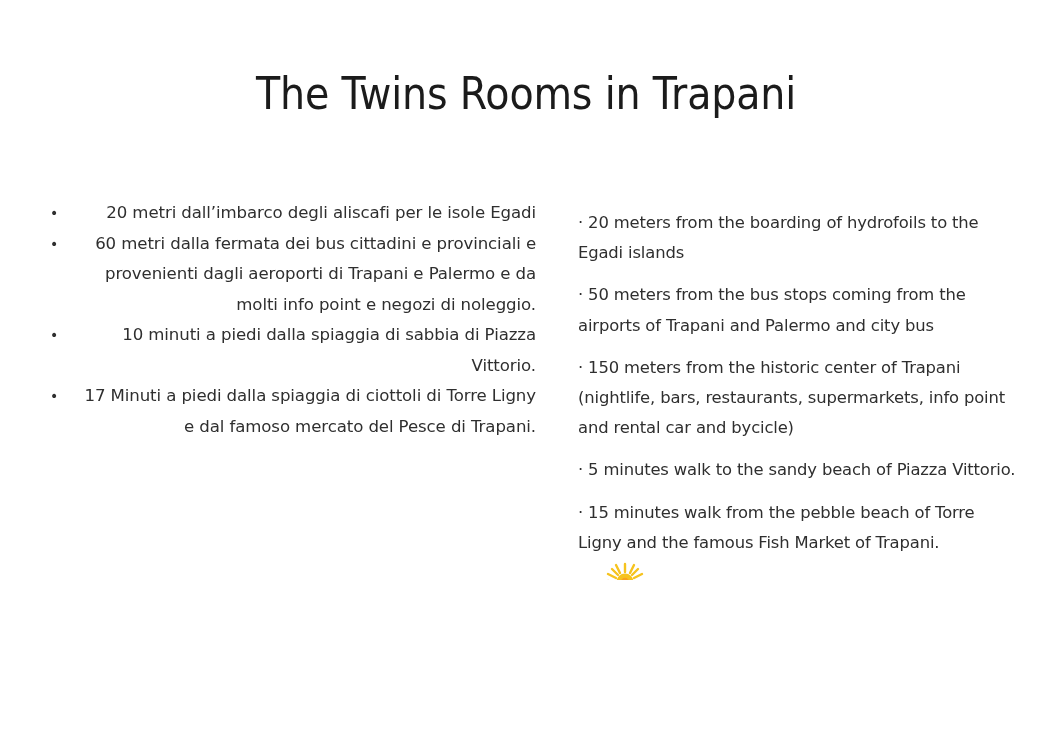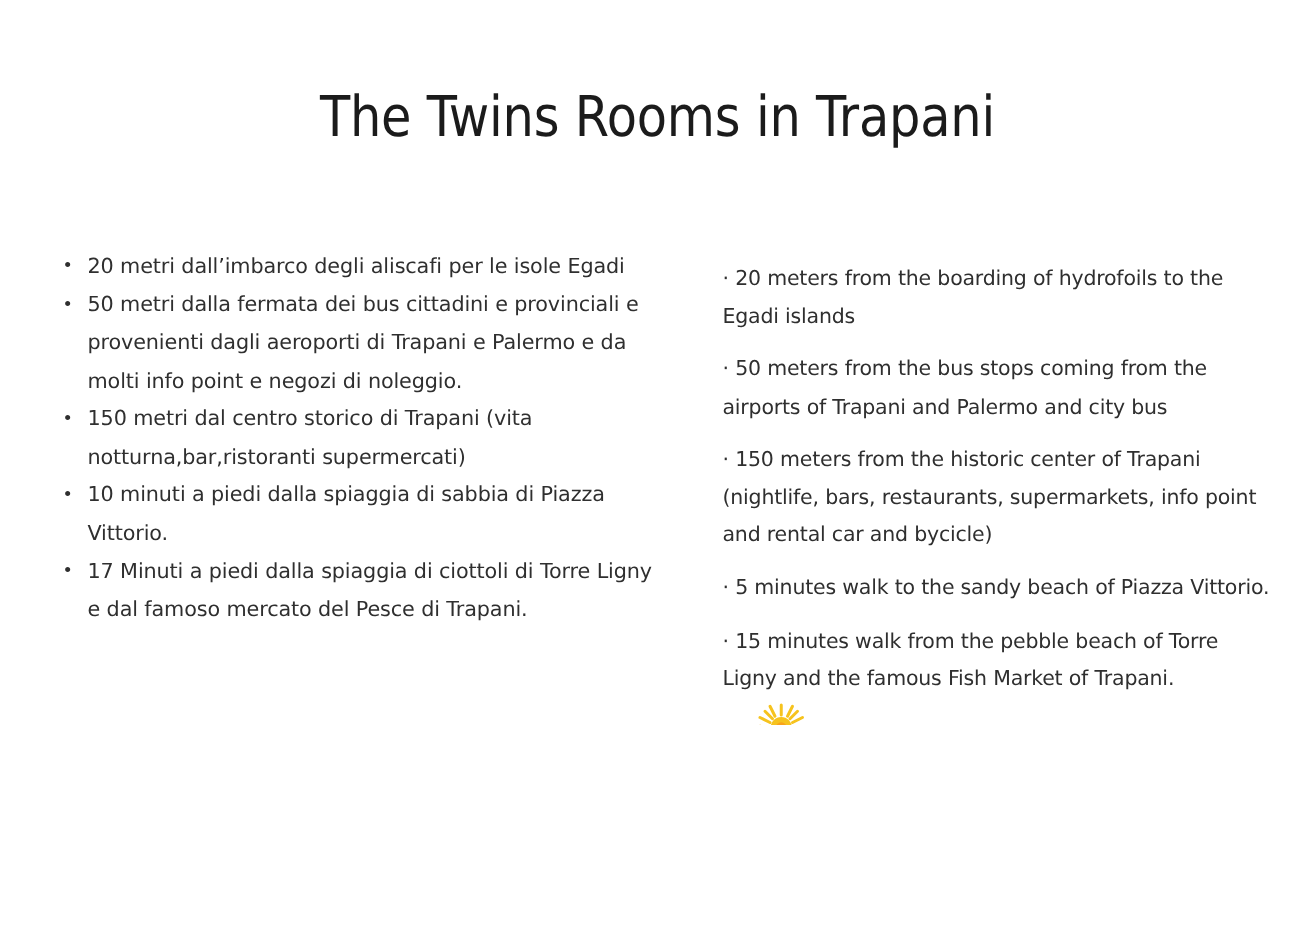--- a/index.html
+++ b/index.html
@@ -42,20 +42,21 @@
     position: absolute;
     color: #303030;
     -webkit-font-smoothing: antialiased;
   }
 
   
   #col-left {
     left: 44px;
     top: 198px;
     width: 492px;
+    text-align: right;
   }
   #col-left ul {
     margin: 0;
     padding: 0;
     list-style: none;
   }
   #col-left li {
     position: relative;
     padding-left: 26px;
     margin: 0 0 0 0;
@@ -122,22 +123,21 @@
 </head>
 <body>
 
 <div id="slide">
 
   <div id="slide-title">The Twins Rooms in Trapani</div>
 
   <div class="column" id="col-left">
     <ul>
       <li>20 metri dall’imbarco degli aliscafi per le isole Egadi</li>
-      <li>50 metri dalla fermata dei bus cittadini e provinciali e provenienti dagli aeroporti di Trapani e Palermo e da molti info point e negozi   di noleggio.</li>
-      <li>150 metri dal centro storico di Trapani (vita notturna,bar,ristoranti supermercati)</li>
+      <li>60 metri dalla fermata dei bus cittadini e provinciali e provenienti dagli aeroporti di Trapani e Palermo e da molti info point e negozi   di noleggio.</li>
       <li>10 minuti a piedi dalla spiaggia di sabbia di Piazza Vittorio.</li>
       <li>17 Minuti a piedi dalla spiaggia di ciottoli di Torre Ligny e dal famoso mercato del Pesce di Trapani.</li>
     </ul>
   </div>
 
   <div class="column" id="col-right">
     <p>· 20 meters from the boarding of hydrofoils to the Egadi islands</p>
     <p>· 50 meters from the bus stops coming from the airports of Trapani and Palermo and city bus</p>
     <p> · 150 meters from the historic center of Trapani (nightlife, bars, restaurants, supermarkets, info point and rental car and bycicle)</p>
     <p> · 5 minutes walk to the sandy beach of Piazza Vittorio.</p>

